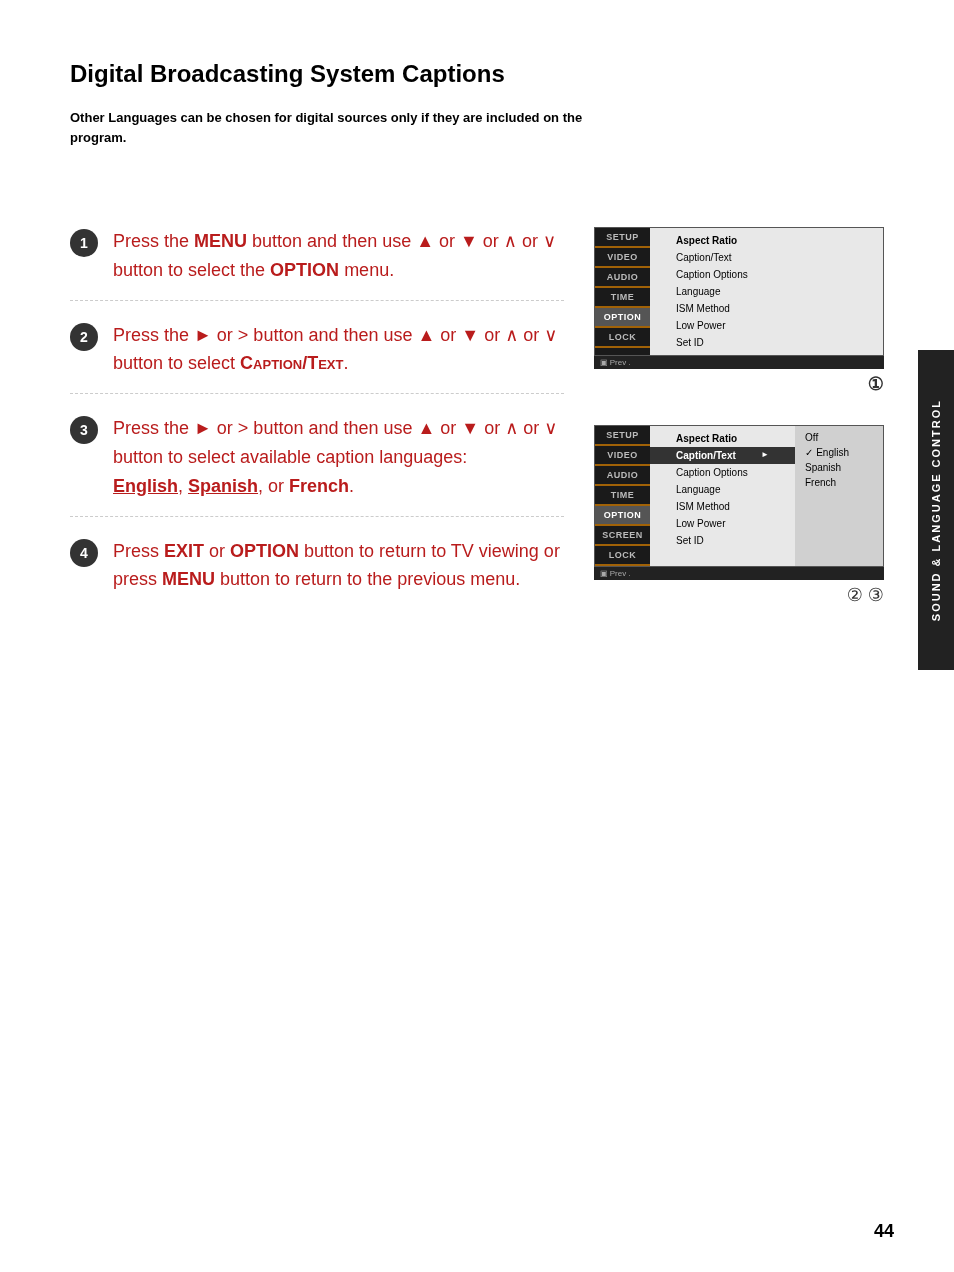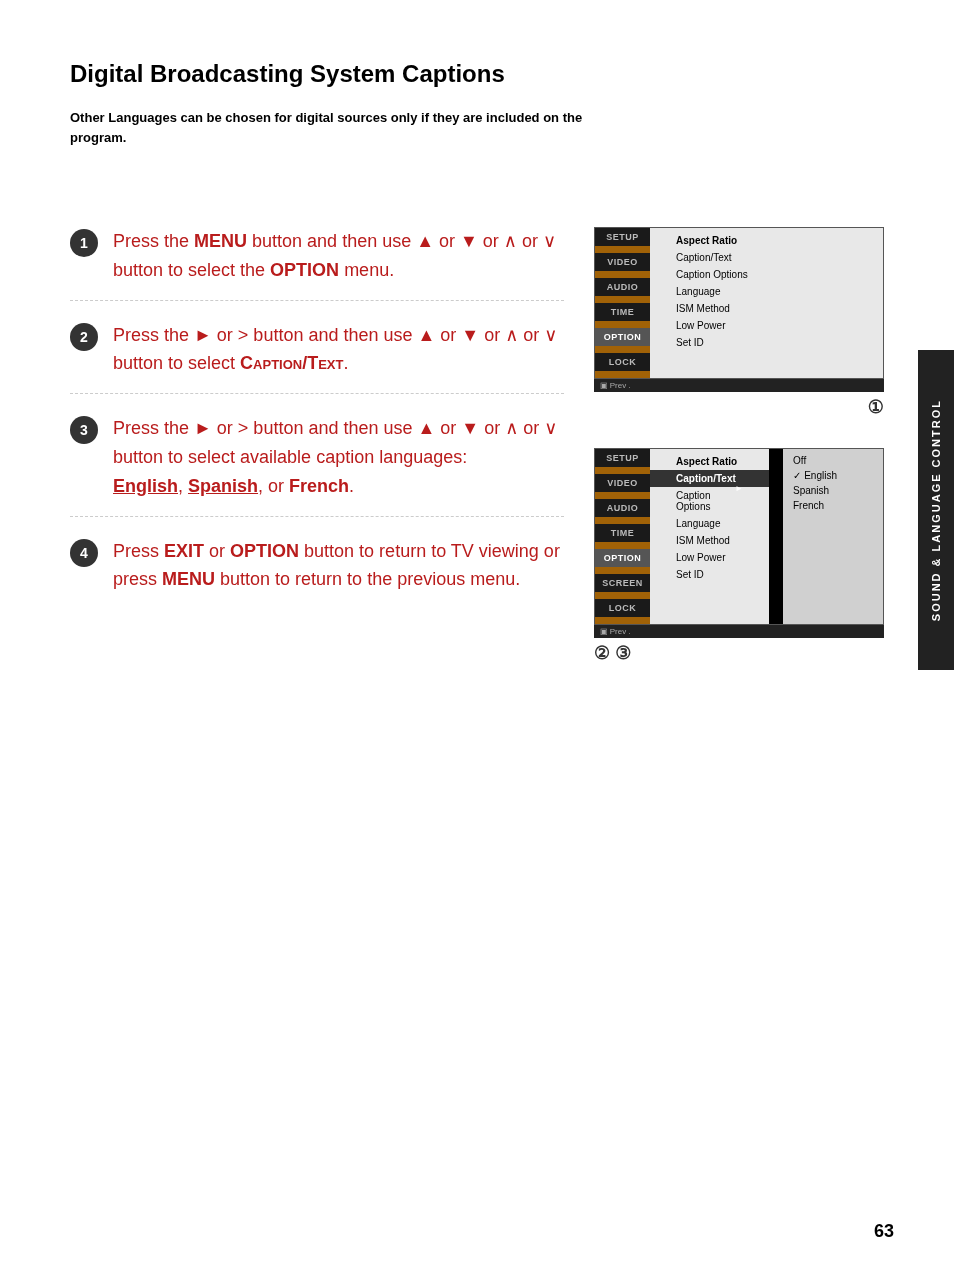--- a/index.html
+++ b/index.html
@@ -133,21 +133,21 @@
       background: #1a1a1a;
       width: 55px;
       flex-shrink: 0;
     }
 
     .menu-sidebar-item {
       padding: 4px 6px;
       color: #bbb;
       font-size: 9px;
       text-align: center;
-      border-bottom: 7px solid #a16207;
+      border-bottom: 2px solid #a16207;
       font-weight: bold;
       letter-spacing: 0.5px;
     }
 
     .menu-sidebar-item.active {
       background: #555;
       color: #fff;
     }
 
     .menu-main-col {
@@ -167,24 +167,23 @@
       background: #333;
       color: #fff;
       font-weight: bold;
     }
 
     .menu-main-item.bold-item {
       font-weight: bold;
     }
 
     .menu-sub-col {
-      width: 100px;
+      width: 88px;
       background: #d0d0d0;
       padding: 4px 6px;
-      margin-left: 14px;
     }
 
     .menu-sub-item {
       padding: 2px 4px;
       font-size: 10px;
       color: #000;
     }
 
     .menu-sub-item.checked::before {
       content: "✓ ";
@@ -324,21 +323,21 @@
           <div class="menu-sub-col">
             <div class="menu-sub-item">Off</div>
             <div class="menu-sub-item checked">English</div>
             <div class="menu-sub-item">Spanish</div>
             <div class="menu-sub-item">French</div>
           </div>
         </div>
         <div class="menu-bottom">
           <span>▣ Prev .</span>
         </div>
-        <div style="font-size:18px; font-weight:bold; color:#333; margin-top:4px;">② ③</div>
+        <div style="text-align:right; font-size:18px; font-weight:normal; color:#333; margin-top:4px;">② ③</div>
       </div>
 
     </div>
   </div>
 
 </div>
 
-<div class="page-number">63</div>
+<div class="page-number">44</div>
 
 </body></html>

